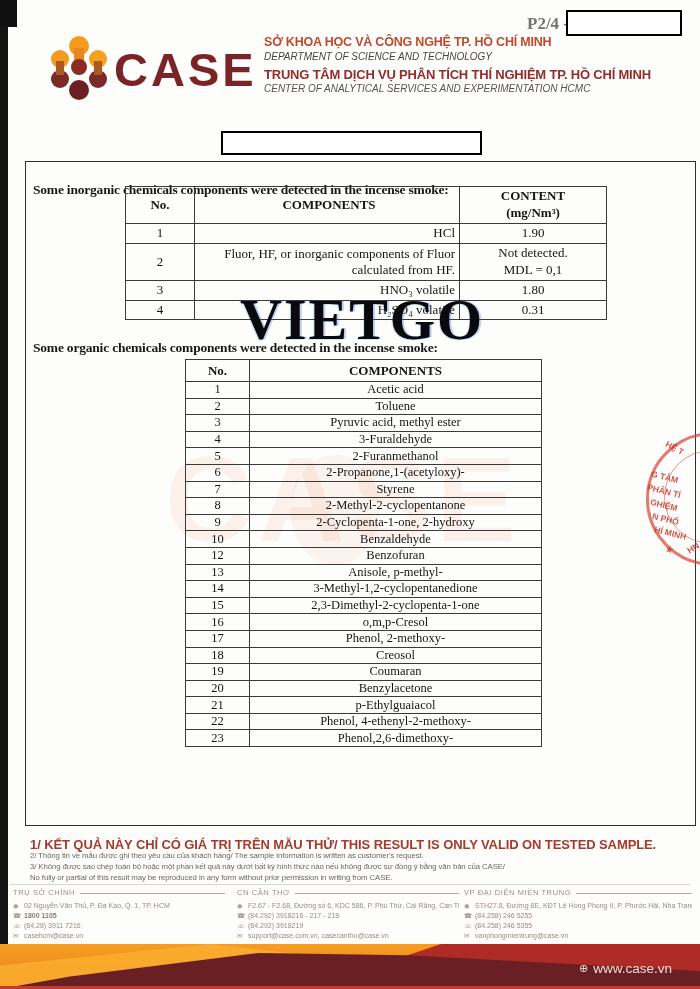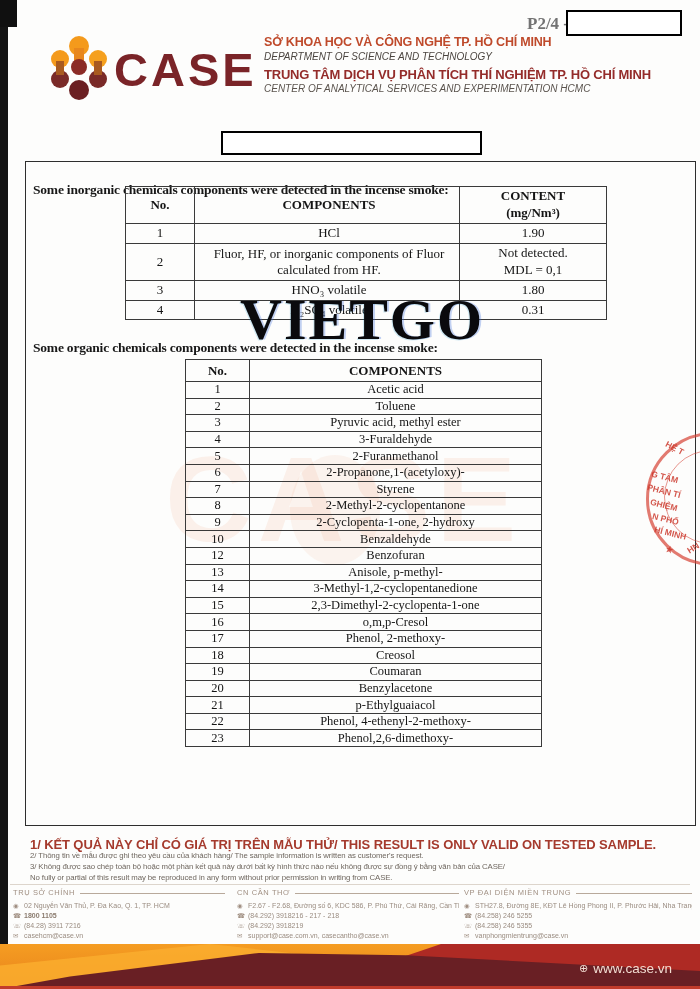--- a/index.html
+++ b/index.html
@@ -36,21 +36,21 @@
   .sec-head1{left:33px;top:166px;margin-top:16px;}
   .sec-head2{left:33px;top:340px;}
 
   table{border-collapse:collapse;font-family:"Liberation Serif","DejaVu Serif",serif;color:#151515;}
   td,th{border:1.4px solid #3a3a3a;padding:1px 4px;}
 
   .t1{position:absolute;left:125px;top:186px;}
   .t1 th{font-size:13px;font-weight:bold;text-align:center;}
   .t1 td{font-size:13px;}
   .t1 .c-no{width:60px;text-align:center;}
-  .t1 .c-comp{width:252px;text-align:center;padding-left:8px;}
+  .t1 .c-comp{width:252px;text-align:right;padding-left:8px;}
   .t1 .c-cont{width:138px;text-align:center;white-space:pre-line;line-height:1.3;}
   .t1 .hrow th{height:34px;}
 
   .t2{position:absolute;left:185px;top:359px;}
   .t2 th{font-size:13px;font-weight:bold;text-align:center;height:19px;}
   .t2 td{font-size:12.5px;text-align:center;height:15.6px;padding:0 4px;}
   .t2 .c-no{width:55px;}
   .t2 .c-comp{width:283px;}
 
   

